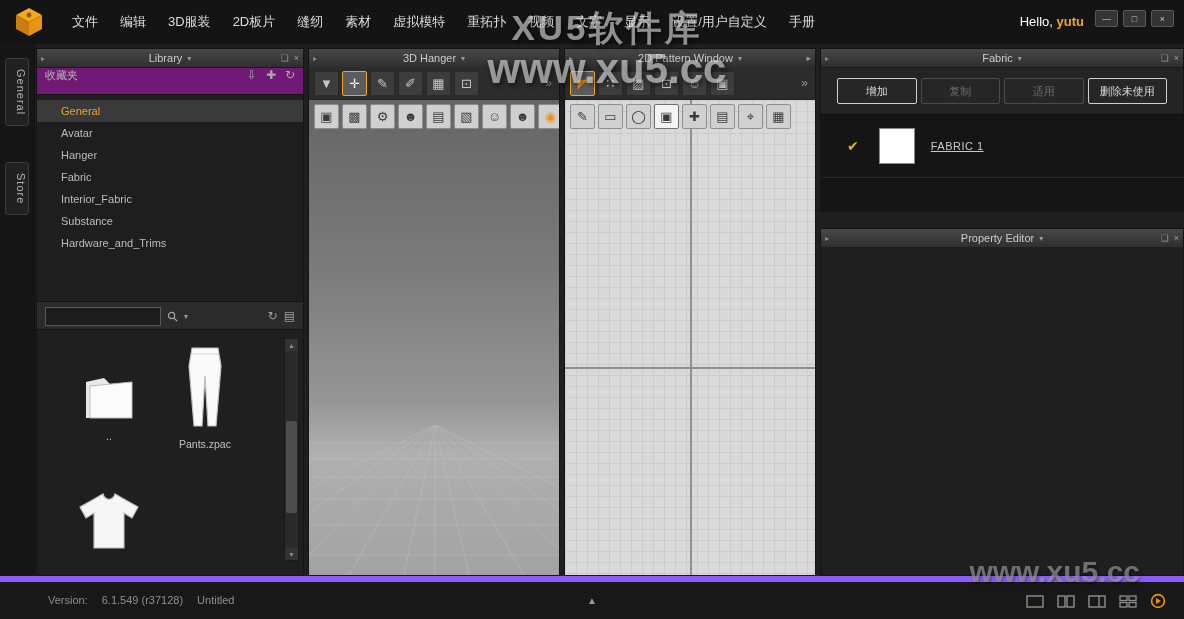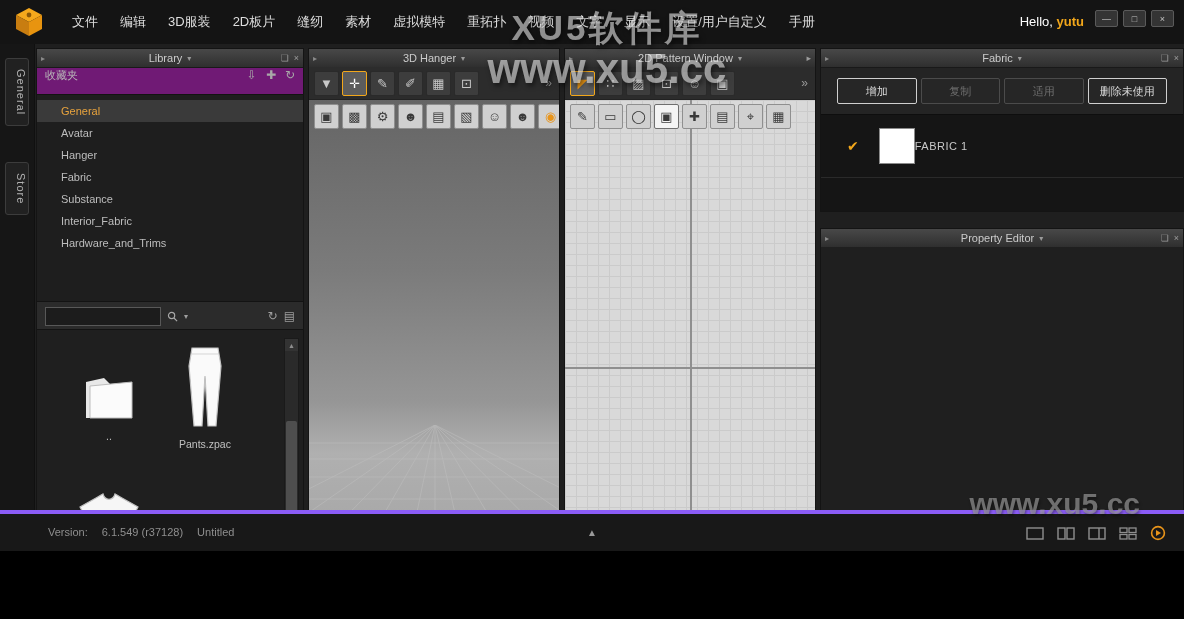--- a/index.html
+++ b/index.html
@@ -1,16 +1,16 @@
 <!DOCTYPE html>
 <html><head>
 <meta charset="utf-8">
 <style>
   html,body{margin:0;padding:0;background:#000;}
-  .app{position:relative;width:1184px;height:551px;background:#1f1f1f;overflow:hidden;
+  .app{position:relative;width:1184px;height:619px;background:#1f1f1f;overflow:hidden;
        font-family:"Liberation Sans","DejaVu Sans",sans-serif;-webkit-font-smoothing:antialiased;}
 
   
   .menubar{position:absolute;top:0;left:0;right:0;height:44px;background:#141414;display:flex;align-items:center;z-index:5;}
   .logo{width:32px;height:32px;margin:0 16px 0 13px;flex:0 0 auto;}
   .menu-items{display:flex;align-items:center;height:44px;}
   .menu-item{padding:0 11px;font-size:13px;color:#dedede;line-height:44px;white-space:nowrap;cursor:default;}
   .greeting{position:absolute;right:100px;top:0;line-height:44px;font-size:13px;color:#fff;}
   .greeting .user{color:#f2a71b;font-weight:bold;}
   .winbtns{position:absolute;right:10px;top:10px;display:flex;gap:5px;}
@@ -78,26 +78,26 @@
 
   
   .fbtns{display:flex;gap:4px;padding:10px 16px;background:#242424;}
   .fbtn{flex:1;height:24px;background:#262626;border:1px solid #cfcfcf;color:#d8d8d8;font-size:11px;
         display:flex;align-items:center;justify-content:center;white-space:nowrap;border-radius:2px;cursor:default;}
   .fbtn.disabled{border-color:#4b4b4b;color:#6e6e6e;}
   .flist{flex:1;background:#151515;border-top:1px solid #0e0e0e;}
   .fitem{height:62px;display:flex;align-items:center;border-bottom:1px solid #2a2a2a;}
   .fcheck{color:#f2a71b;font-size:14px;margin:0 20px 0 26px;}
   .fswatch{width:34px;height:34px;background:#fff;border:1px solid #8a8a8a;}
-  .flabel{font-size:11px;color:#c9c9c9;letter-spacing:.5px;}
+  .flabel{margin-left:16px;font-size:11px;color:#c9c9c9;letter-spacing:.5px;text-decoration:underline;}
 
   .propcontent{position:absolute;left:0;right:0;top:18px;bottom:0;background:#1f1f1f;}
 
   
-  .statusbar{position:absolute;left:0;right:0;bottom:0;height:37px;background:#181818;border-top:4px solid #8b5cf6;
+  .statusbar{position:absolute;left:0;right:0;bottom:0;height:37px;background:#181818;border-top:6px solid #8b5cf6;
              color:#8f8f8f;font-size:11px;z-index:5;}
   .version{position:absolute;left:48px;top:0;line-height:37px;display:flex;gap:14px;}
   .centertri{position:absolute;left:50%;top:0;line-height:37px;color:#9a9a9a;font-size:10px;transform:translateX(-50%);}
   .sicons{position:absolute;right:18px;top:11px;display:flex;gap:13px;align-items:center;}
   .sicons svg{display:block;}
 
   
   .wm-top{position:absolute;left:452px;top:10px;width:310px;text-align:center;font-weight:bold;
           color:rgba(252,252,252,.55);text-shadow:2px 3px 5px rgba(0,0,0,.5);pointer-events:none;z-index:40;line-height:1.05;}
   .wm-top .l1{font-size:35px;letter-spacing:3px;text-align:center;}
@@ -163,22 +163,22 @@
         <span>⇩</span>
         <span>✚</span>
         <span>↻</span>
       </span>
     </div>
     <div class="folderlist">
         <div class="folder-item selected">General</div>
         <div class="folder-item">Avatar</div>
         <div class="folder-item">Hanger</div>
         <div class="folder-item">Fabric</div>
+        <div class="folder-item">Interior_Fabric</div>
         <div class="folder-item">Substance</div>
-        <div class="folder-item">Interior_Fabric</div>
         <div class="folder-item">Hardware_and_Trims</div>
       </div>
     <div class="searchrow">
       <input class="searchbox" value="" style="">
       <svg width="11" height="11" viewBox="0 0 12 12">
         <circle cx="5" cy="5" r="3.4" fill="none" stroke="#a8a8a8" stroke-width="1.3"></circle>
         <line x1="7.6" y1="7.6" x2="11" y2="11" stroke="#a8a8a8" stroke-width="1.3"></line>
       </svg>
       <span style="font-size:8px;">▾</span>
       <span class="sp"></span>

